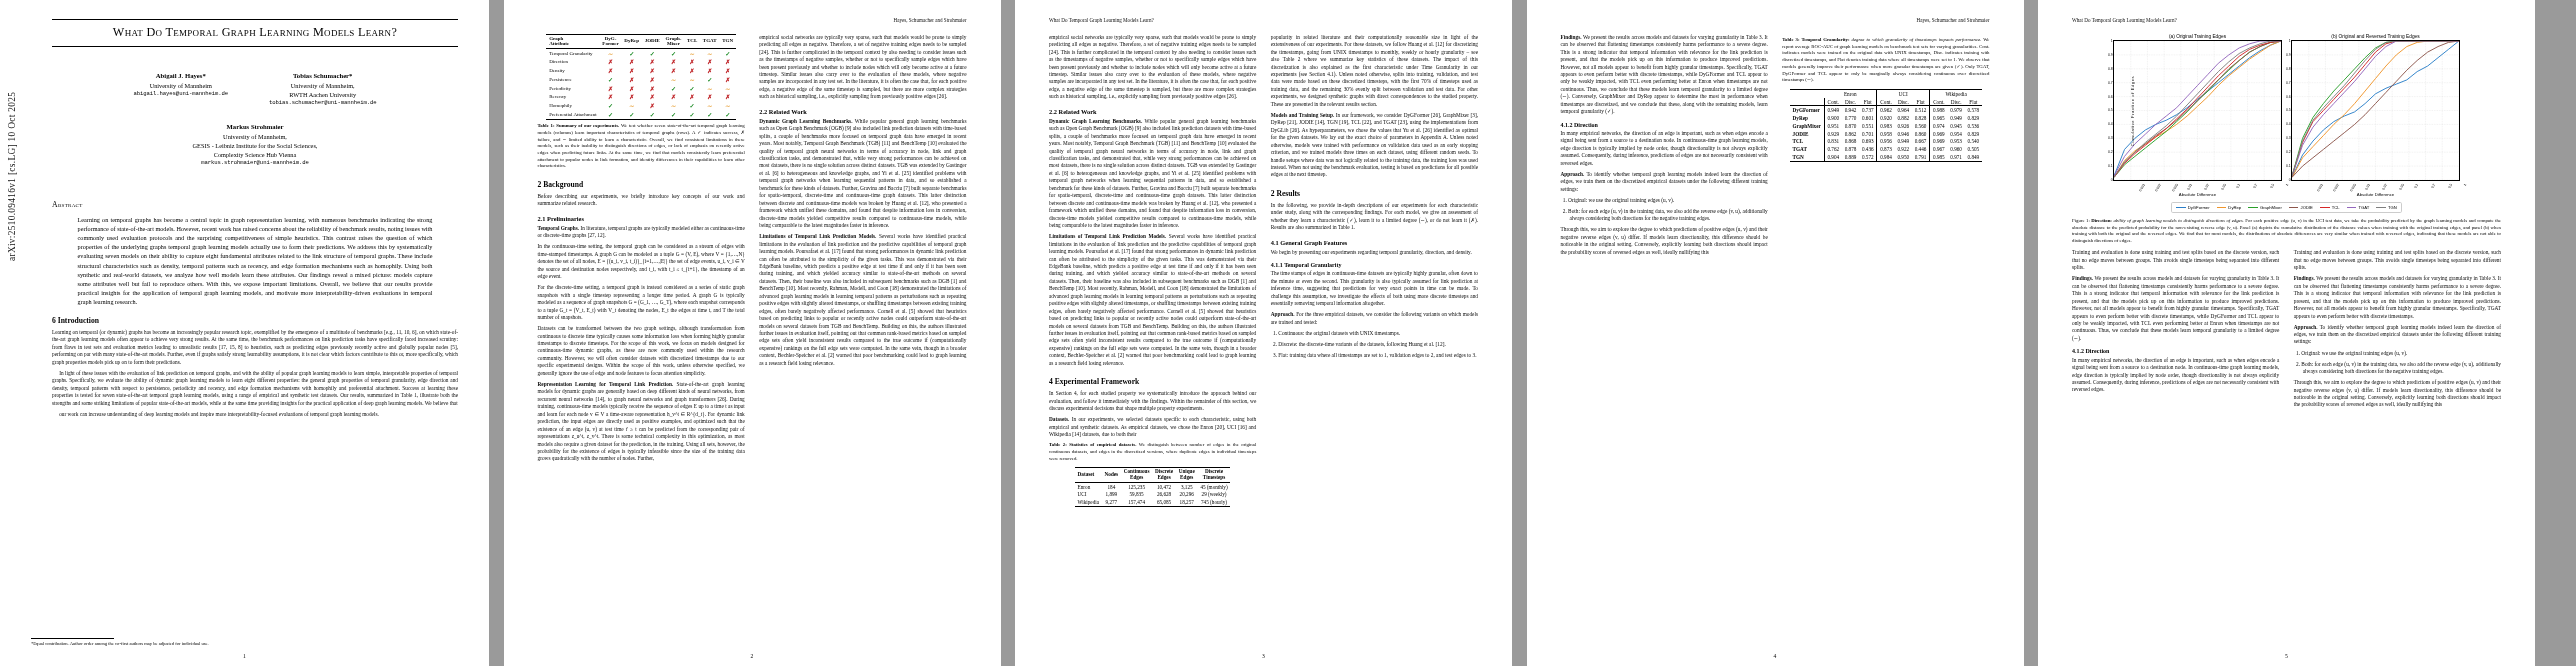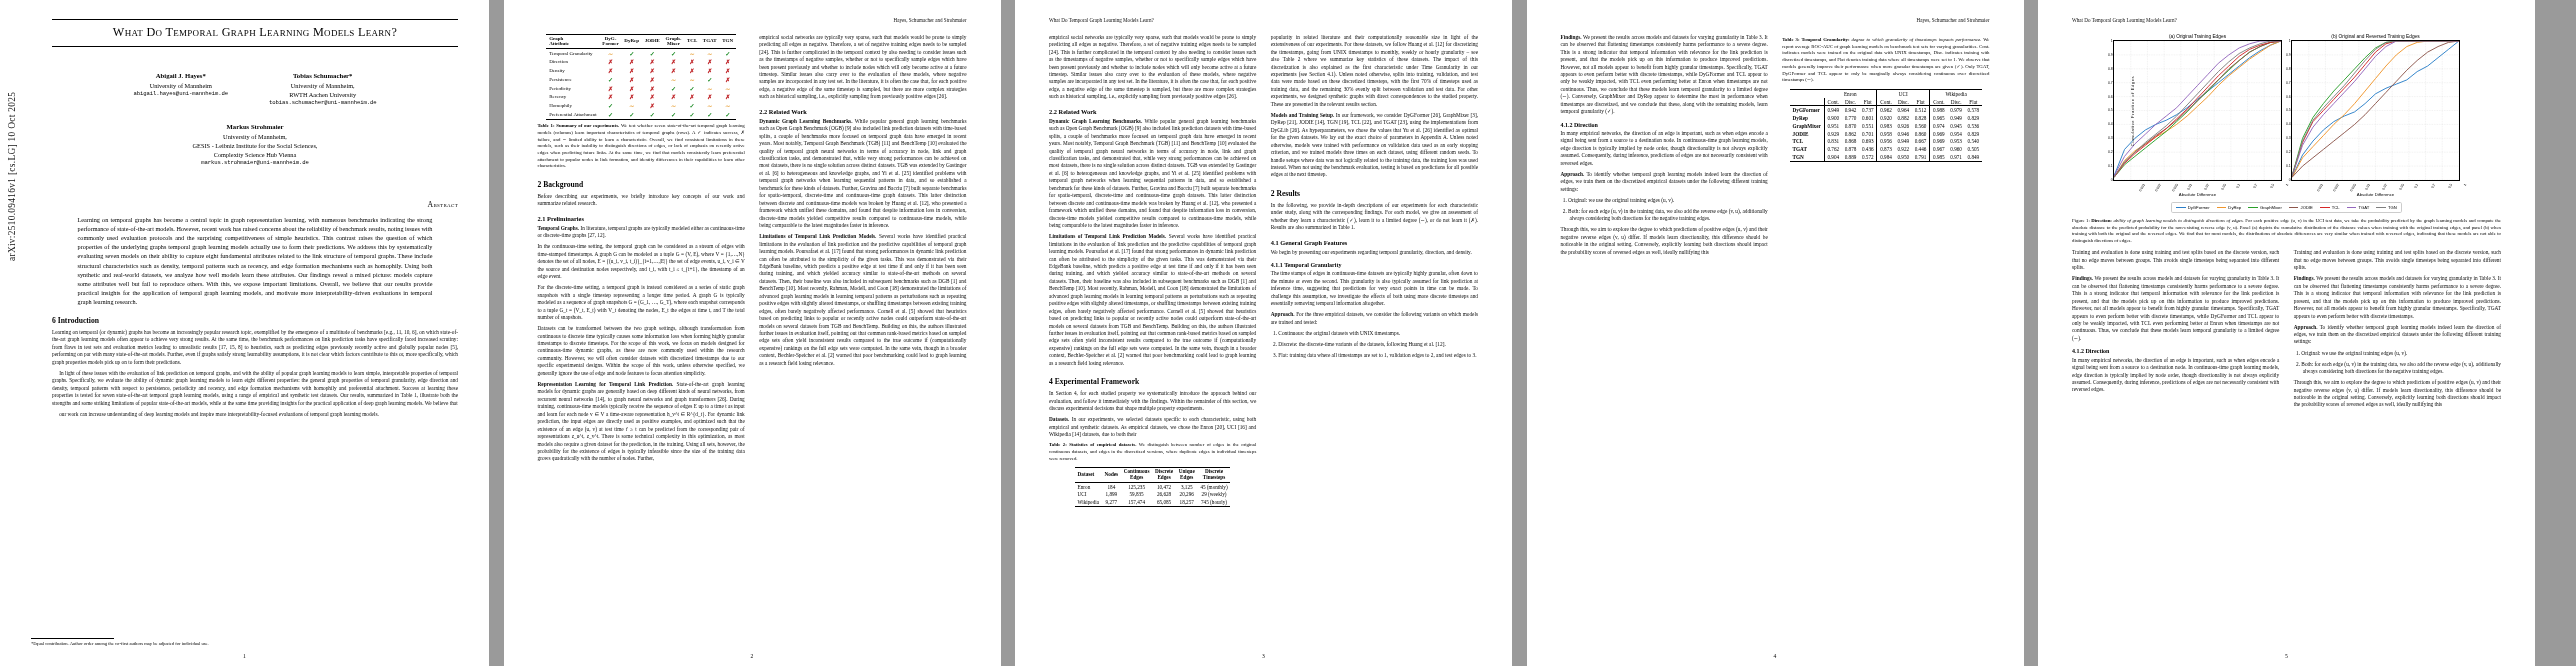--- a/index.html
+++ b/index.html
@@ -12,21 +12,21 @@
     font-size:9.4px;letter-spacing:0.3px;color:#111;white-space:nowrap;font-family:"Liberation Serif",serif;}
   .rule{border:0;border-top:1.2px solid #000;margin:0;}
   .title{font-variant:small-caps;text-align:center;font-size:12.2px;letter-spacing:0.3px;margin:6.1px 0 6.1px 0;color:#000;line-height:1.1;}
   .authors{display:flex;justify-content:center;gap:41px;margin-top:24.5px;}
   .author{text-align:center;font-size:6.3px;line-height:1.46;}
   .author .nm{font-weight:bold;font-size:6.7px;}
   .author .mail{font-family:"Liberation Mono",monospace;font-size:5.6px;letter-spacing:-0.1px;}
   .author3{text-align:center;font-size:6.3px;line-height:1.46;margin-top:14.5px;}
   .author3 .nm{font-weight:bold;font-size:6.7px;}
   .author3 .mail{font-family:"Liberation Mono",monospace;font-size:5.6px;letter-spacing:-0.1px;}
-  .abshead{text-align:right;font-variant:small-caps;font-size:7.8px;letter-spacing:0.3px;margin:33px 0 5.6px 0;}
+  .abshead{text-align:left;font-variant:small-caps;font-size:7.8px;letter-spacing:0.3px;margin:33px 0 5.6px 0;}
   .absbody{font-size:6.2px;line-height:1.47;text-align:justify;margin:0 25.6px;}
   .sechead{font-weight:bold;font-size:7.6px;margin:10px 0 3.9px 0;}
   .subhead{font-weight:bold;font-size:6.4px;margin:7.2px 0 2.8px 0;}
   .subsubhead{font-weight:bold;font-size:6px;margin:6.1px 0 2.2px 0;}
   p.body{font-size:5.3px;line-height:1.41;text-align:justify;margin:0 0 3.6px 0;color:#0a0a0a;}
   p.body.ind{text-indent:7.2px;}
   .footnote{position:absolute;left:31px;right:31px;bottom:20px;font-size:4.6px;line-height:1.35;padding-top:2.8px;}
   .fnrule{width:83px;border:0;border-top:0.4px solid #000;margin:0 0 2.2px 0;}
   .pagenum{position:absolute;bottom:7.8px;left:0;right:0;text-align:center;font-size:5.6px;}
   .runhead{text-align:right;font-size:5.1px;font-style:normal;margin:0 0 11px 0;color:#111;}

